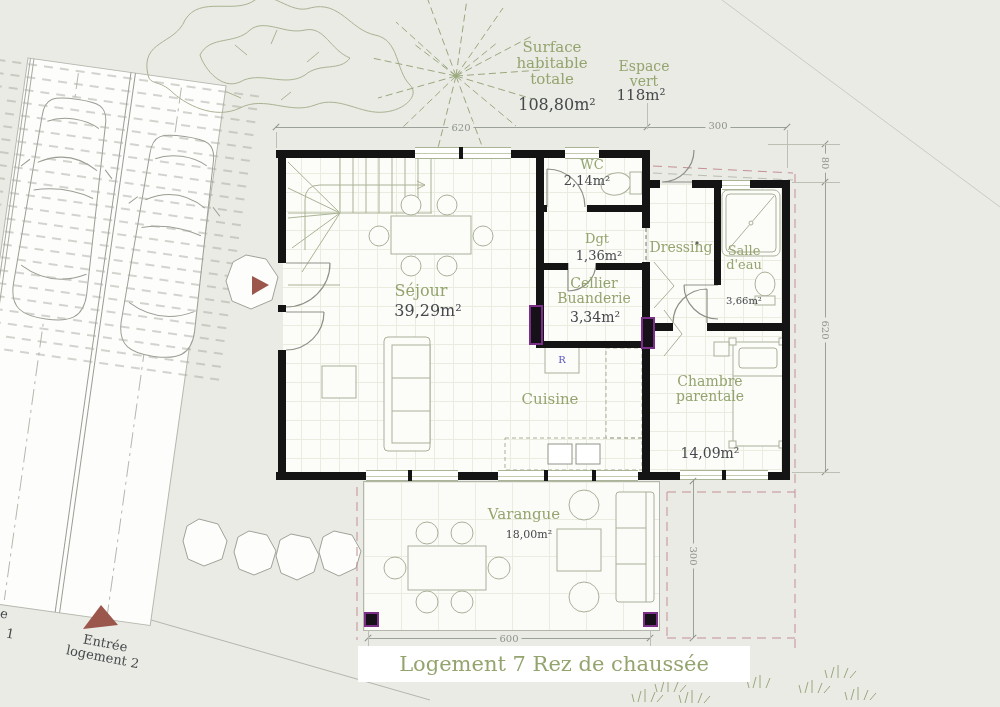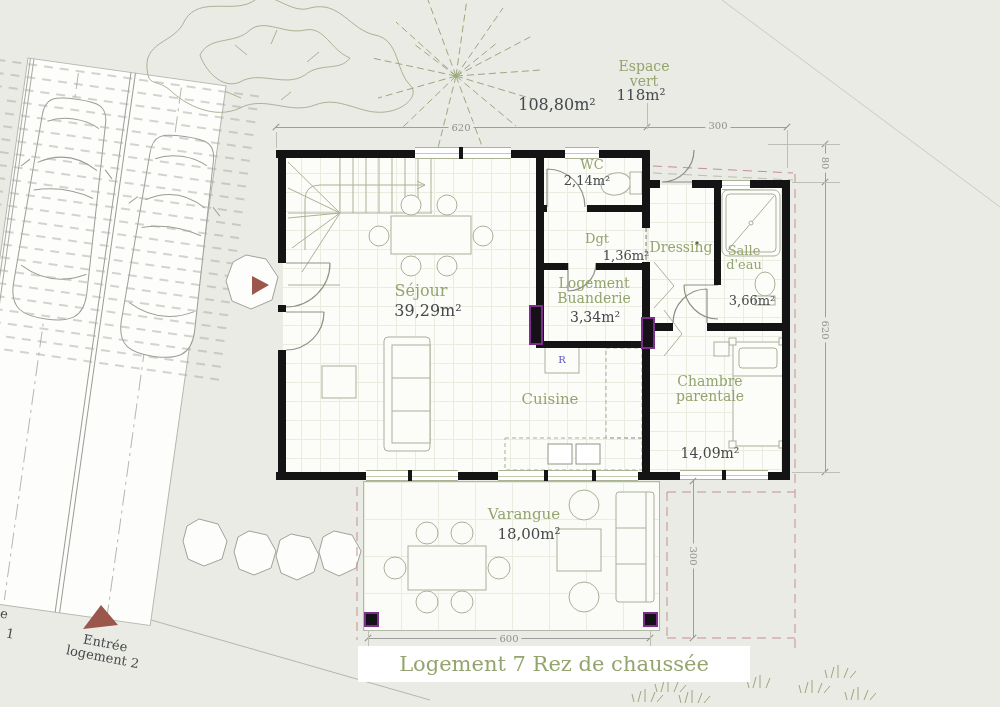--- a/index.html
+++ b/index.html
@@ -307,44 +307,47 @@
   <div class="tick" style="left:693px;top:638px;"></div>
   <span class="dlbl vdlbl" style="left:693px;top:556px;">300</span>
 
   <div class="dimline" style="left:368px;top:638px;width:282px;height:1px;"></div>
   <div class="tick" style="left:368px;top:638px;"></div>
   <div class="tick" style="left:650px;top:638px;"></div>
   <div class="extline" style="left:368px;top:630px;width:1px;height:16px;"></div>
   <div class="extline" style="left:650px;top:630px;width:1px;height:16px;"></div>
   <span class="dlbl" style="left:509px;top:638px;">600</span>
 
+  <div class="lbl green" style="left:552px;top:64px;font-size:15px;">Surface
+habitable
+totale</div>
   <div class="lbl dark" style="left:557px;top:105px;font-size:16px;">108,80m²</div>
   <div class="lbl green" style="left:644px;top:74px;font-size:14px;">Espace
 vert</div>
   <div class="lbl dark" style="left:641px;top:96px;font-size:15px;">118m²</div>
 
   <div class="lbl green" style="left:592px;top:165px;font-size:13px;">WC</div>
   <div class="lbl dark" style="left:587px;top:181px;font-size:13px;">2,14m²</div>
   <div class="lbl green" style="left:597px;top:239px;font-size:13px;">Dgt</div>
-  <div class="lbl dark" style="left:626px;top:256px;font-size:13px;">1,36m²</div>
+  <div class="lbl dark" style="left:599px;top:256px;font-size:13px;">1,36m²</div>
   <div class="lbl green" style="left:681px;top:247px;font-size:14px;">Dressing</div>
   <div class="lbl green" style="left:744px;top:258px;font-size:13px;">Salle
 d'eau</div>
-  <div class="lbl dark" style="left:744px;top:301px;font-size:13px;margin-left:8px;">3,66m²</div>
-  <div class="lbl green" style="left:594px;top:291px;font-size:14px;">Logement
+  <div class="lbl dark" style="left:744px;top:301px;font-size:10px;">3,66m²</div>
+  <div class="lbl green" style="left:594px;top:291px;font-size:14px;">Cellier
 Buanderie</div>
   <div class="lbl dark" style="left:595px;top:317px;font-size:14px;">3,34m²</div>
   <div class="lbl green" style="left:421px;top:291px;font-size:16px;">Séjour</div>
   <div class="lbl dark" style="left:428px;top:311px;font-size:16px;">39,29m²</div>
   <div class="lbl green" style="left:550px;top:400px;font-size:15px;">Cuisine</div>
   <div class="lbl green" style="left:710px;top:389px;font-size:14px;">Chambre
 parentale</div>
   <div class="lbl dark" style="left:710px;top:429px;font-size:14px;margin-top:24px;">14,09m²</div>
   <div class="lbl green" style="left:524px;top:515px;font-size:15px;">Varangue</div>
-  <div class="lbl dark" style="left:529px;top:535px;font-size:15px;">18,00m²</div>
+  <div class="lbl dark" style="left:529px;top:535px;font-size:11px;">18,00m²</div>
 
   <div class="lbl dark rot" style="left:104px;top:650px;font-size:13px;">Entrée
 logement 2</div>
   <div class="lbl dark rot" style="left:4px;top:614px;font-size:13px;">e</div>
   <div class="lbl dark rot" style="left:10px;top:634px;font-size:13px;">1</div>
 
   <div class="banner" style="left:358px;top:646px;width:392px;height:36px;">
     <span class="green" style="font-size:21px;">Logement 7 Rez de chaussée</span>
   </div>
 

